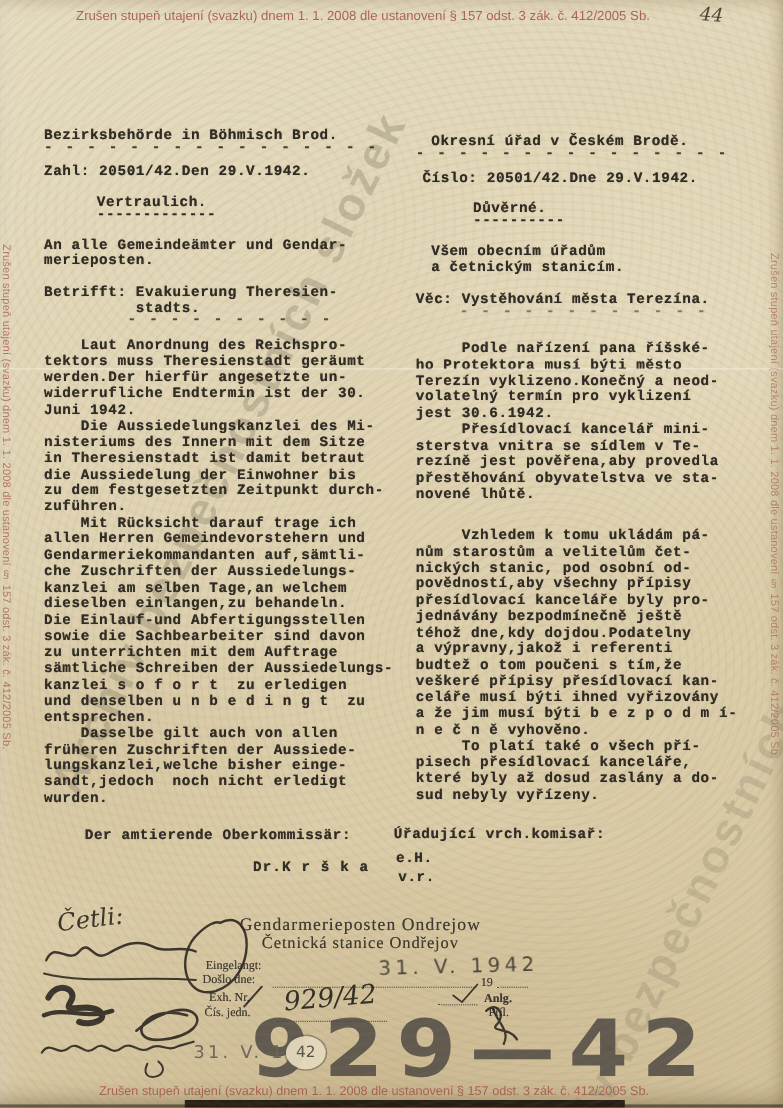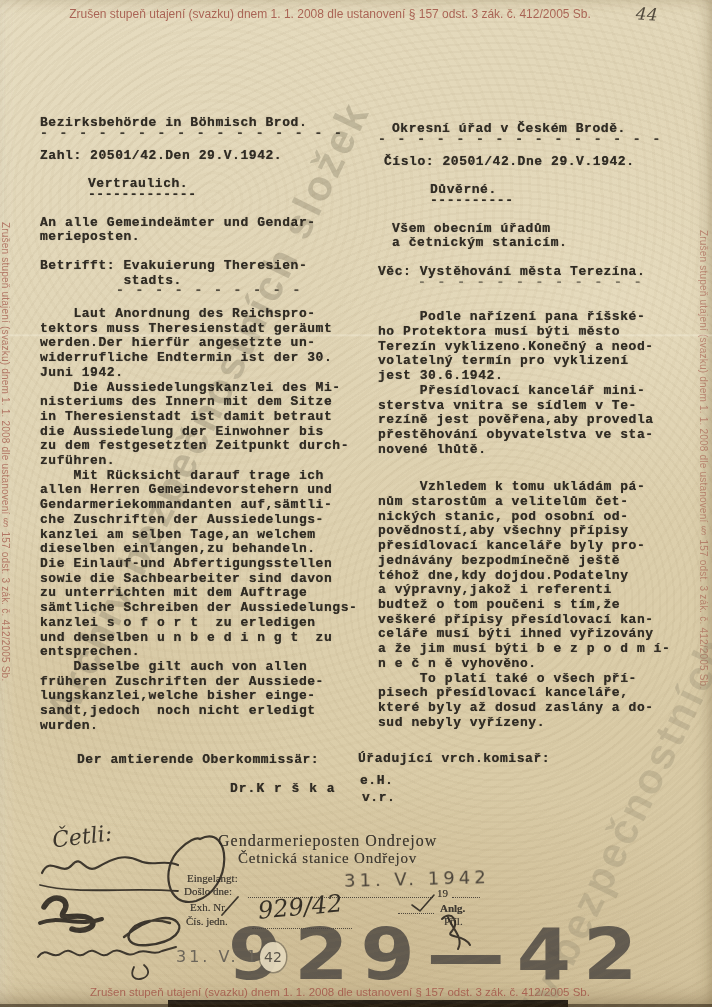--- a/index.html
+++ b/index.html
@@ -161,21 +161,21 @@
   <div class="abs stamp-serif" style="left:190px;top:901px;font-size:11px;">Exh. Nr.</div>
   <div class="abs stamp-serif" style="left:186px;top:915px;font-size:11px;">Čís. jedn.</div>
   <div class="abs dotted" style="left:252px;top:927px;width:100px;"></div>
   <div class="abs hand" style="left:258px;top:893px;font-size:24px;transform:rotate(-5deg);color:#332e25;">929/42</div>
   <div class="abs stamp-serif" style="left:440px;top:902px;font-size:11px;font-weight:bold;">Anlg.</div>
   <div class="abs stamp-serif" style="left:444px;top:915px;font-size:11px;">Příl.</div>
   <div class="abs dotted" style="left:398px;top:912px;width:36px;"></div>
 
   <div class="abs bigstamp" style="left:228px;top:918px;">929—42</div>
   <div class="abs datestamp" style="left:176px;top:947px;font-size:16px;letter-spacing:3px;color:#6b655a;">31. V. 1</div>
-  <div class="abs" style="left:260px;top:942px;width:26px;height:30px;border-radius:50%;background:rgba(228,216,188,.95);
+  <div class="abs" style="left:260px;top:942px;width:36px;height:30px;border-radius:50%;background:rgba(228,216,188,.95);
               box-shadow:0 0 0 1.5px rgba(95,89,78,.55);display:flex;align-items:center;justify-content:center;z-index:3;">
     <span class="datestamp" style="font-size:14px;color:#5a544a;">42</span>
   </div>
 
   <div class="abs hand" style="left:52px;top:824px;font-size:22px;transform:rotate(-7deg);">Četli:</div>
   <svg class="abs" width="460" height="180" viewBox="0 0 460 180" style="left:28px;top:815px;overflow:visible;">
     <g fill="none" stroke="#2b2620" stroke-linecap="round" opacity=".9">
       <path stroke-width="2.2" d="M14,58 C22,40 34,62 44,50 C54,38 56,60 70,52 C84,44 96,38 112,46 C124,52 136,44 150,50"></path>
       <path stroke-width="1.8" d="M12,70 C50,80 100,72 150,76"></path>
       <path stroke-width="5.5" d="M16,92 C24,76 44,84 36,96 C28,108 52,96 62,104 C72,112 54,118 44,114"></path>

